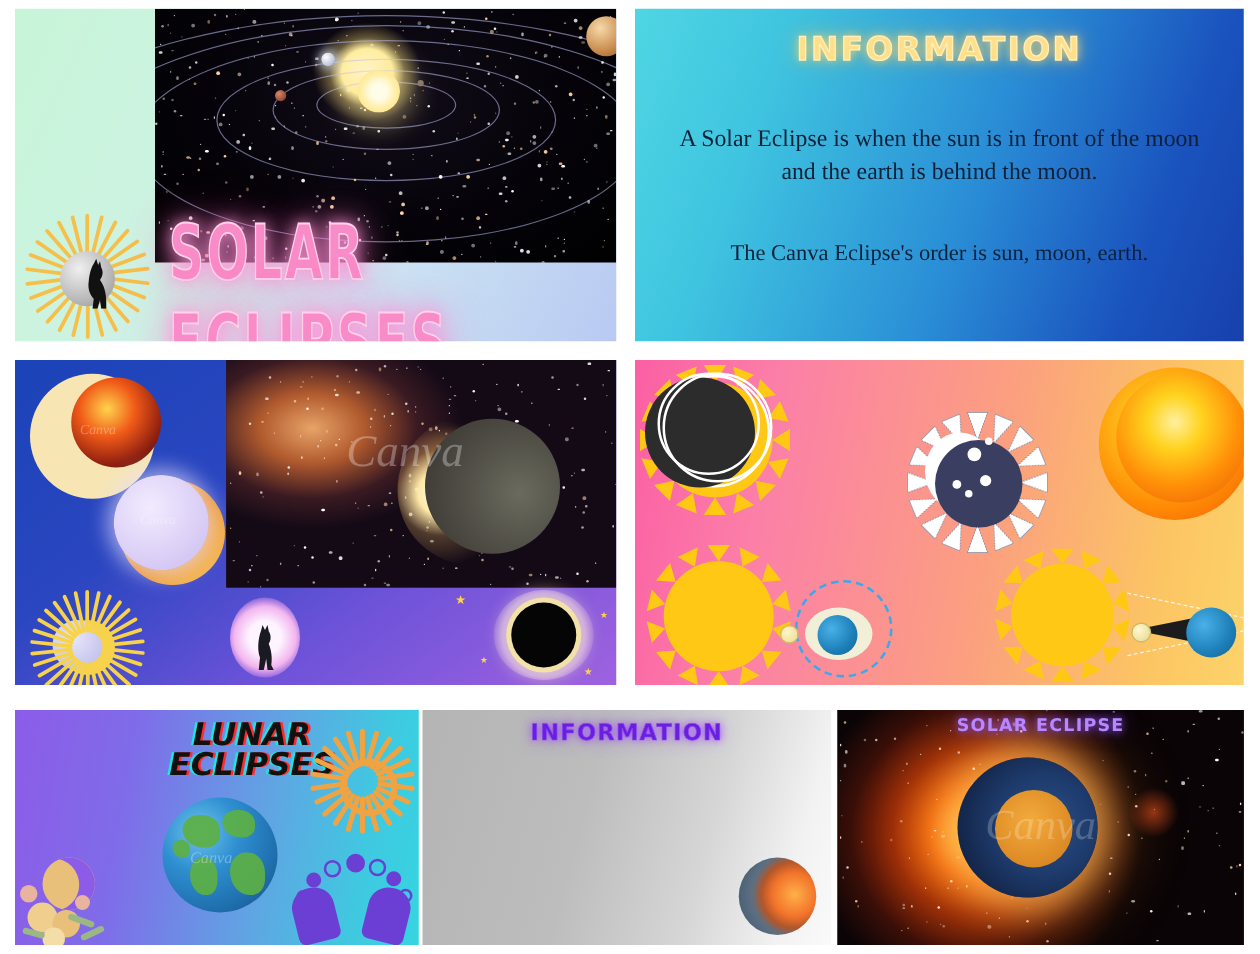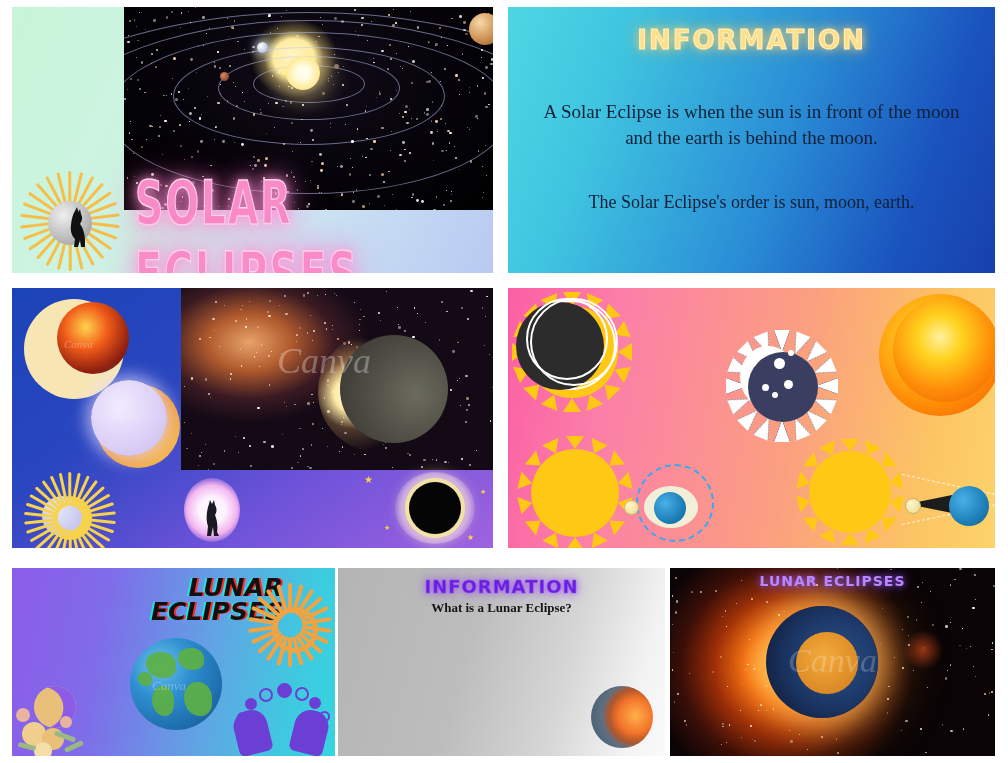--- a/index.html
+++ b/index.html
@@ -141,21 +141,21 @@
     background:radial-gradient(circle at 35% 35%,#49b0e8,#1d7fb8 60%,#15628f 100%);}
   .s4-shadow{position:absolute;right:38px;top:206px;width:42px;height:20px;background:#1c1c1c;
     clip-path:polygon(0 42%,100% 0,100% 100%,0 58%);}
   .s4-moonsm2{position:absolute;right:74px;top:210px;width:14px;height:14px;border-radius:50%;
     background:radial-gradient(circle at 35% 35%,#fff8d0,#e6d68a);border:1px solid #c9b765;}
   .dashline{position:absolute;height:0;border-top:1px dashed rgba(255,255,255,.85);transform-origin:0 0;}
 
   
   #slide-5{left:12px;top:568px;width:323px;height:188px;
     background:linear-gradient(100deg,#8c5ce8 0%,#7f6ce9 28%,#5fa6e3 62%,#3fc9e0 85%,#36d4e0 100%);}
-  .s5-title{position:absolute;left:108px;top:8px;right:52px;text-align:right;
+  .s5-title{position:absolute;left:108px;top:8px;right:52px;text-align:center;
     font-family:"DejaVu Sans", sans-serif;font-weight:bold;font-style:italic;font-size:25px;
     line-height:0.95;color:#111;letter-spacing:0px;
     text-shadow:2px 0 0 #ff2a2a,-2px 0 0 #22e3e3;}
   .s5-earth{position:absolute;left:118px;top:70px;width:92px;height:92px;border-radius:50%;
     background:radial-gradient(circle at 32% 30%,#6ec3ee 0%,#2f8fd0 35%,#1f6fae 70%,#144f80 100%);overflow:hidden;}
   .s5-earth .land{position:absolute;border-radius:46% 54% 40% 60%;background:#4aa83f;}
   .s5-sun{position:absolute;right:6px;top:18px;width:78px;height:78px;}
   .s5-sun span{position:absolute;left:50%;top:50%;width:4px;height:36px;background:#f0a343;
     transform-origin:50% 0;border-radius:3px;}
   .s5-sun .hole{position:absolute;left:21px;top:21px;width:36px;height:36px;border-radius:50%;
@@ -641,21 +641,21 @@
       </svg>
     </div>
     <div class="s1-title">
       <span>SOLAR ECLIPSES</span>
     </div>
   </div>
 
   <div class="slide" id="slide-2">
     <div class="s2-head">INFORMATION</div>
     <div class="s2-body">A Solar Eclipse is when the sun is in front of the moon and the earth is behind the moon.</div>
-    <div class="s2-order">The Solar Eclipse's order is sun, moon, earth.</div>
+    <div class="s2-order">The Canva Eclipse's order is sun, moon, earth.</div>
   </div>
 
   <div class="slide" id="slide-3">
     <div class="s3-sun-tl"></div>
     <div class="s3-sun-tl2"></div>
     <div class="canva-wm" style="left:52px;top:50px;font-size:11px;">Canva</div>
     <div class="s3-moon-ml"></div>
     <div class="s3-moon-ml2"></div>
     <div class="canva-wm" style="left:100px;top:122px;font-size:11px;">Canva</div>
 
@@ -1078,21 +1078,20 @@
         <div class="mp" style="position: absolute; left: 26px; top: 10px; width: 10px; height: 10px; border-radius: 50%; background: transparent; border: 2px solid rgb(107, 63, 212);"></div>
         <div class="mp" style="position: absolute; left: 44px; top: 5px; width: 11px; height: 11px; border-radius: 50%; background: rgb(107, 63, 212); border: 2px solid rgb(107, 63, 212);"></div>
         <div class="mp" style="position: absolute; left: 62px; top: 9px; width: 10px; height: 10px; border-radius: 50%; background: transparent; border: 2px solid rgb(107, 63, 212);"></div>
         <div class="mp" style="position: absolute; left: 76px; top: 19px; width: 8px; height: 8px; border-radius: 50%; background: rgb(107, 63, 212); border: 2px solid rgb(107, 63, 212);"></div>
         <div class="mp" style="position: absolute; left: 86px; top: 33px; width: 7px; height: 7px; border-radius: 50%; background: transparent; border: 2px solid rgb(107, 63, 212);"></div>
       </div>
   </div>
 
   <div class="slide" id="slide-6">
     <div class="s6-head">INFORMATION</div>
-    <div class="s6-q">What is a Lunar Eclipse?</div>
     <div class="s6-planet"></div>
   </div>
 
   <div class="slide" id="slide-7">
     <div class="stars" id="s7-stars">
         <div class="st" style="width: 1.14892px; height: 1.14892px; left: 1.26329%; top: 70.9808%; opacity: 0.437829; background: rgb(255, 217, 168);"></div>
         <div class="st" style="width: 1.33415px; height: 1.33415px; left: 41.5689%; top: 53.7504%; opacity: 0.70015;"></div>
         <div class="st" style="width: 0.759602px; height: 0.759602px; left: 49.1328%; top: 5.3215%; opacity: 0.456748;"></div>
         <div class="st" style="width: 0.987011px; height: 0.987011px; left: 5.74503%; top: 55.6323%; opacity: 0.720741;"></div>
         <div class="st" style="width: 1.50403px; height: 1.50403px; left: 45.0476%; top: 8.69513%; opacity: 0.964505;"></div>
@@ -1239,16 +1238,16 @@
         <div class="st" style="width: 1.59958px; height: 1.59958px; left: 80.7665%; top: 29.985%; opacity: 0.425304; background: rgb(255, 217, 168);"></div>
         <div class="st" style="width: 0.506516px; height: 0.506516px; left: 51.2933%; top: 0.0745884%; opacity: 0.446717;"></div>
         <div class="st" style="width: 2.43763px; height: 2.43763px; left: 15.3129%; top: 46.6817%; opacity: 0.397747;"></div>
         <div class="st" style="width: 2.21391px; height: 2.21391px; left: 73.134%; top: 40.4853%; opacity: 0.834103;"></div>
         <div class="st" style="width: 1.47115px; height: 1.47115px; left: 54.6948%; top: 37.3495%; opacity: 0.409645;"></div>
       </div>
     <div class="s7-earth"></div>
     <div class="s7-moon"></div>
     <div class="s7-flare"></div>
     <div class="s7-watermark">Canva</div>
-    <div class="s7-title">LUNAR ECLIPSES</div>
+    <div class="s7-title">SOLAR ECLIPSE</div>
   </div>
 
 </div>
 
 </body></html>

